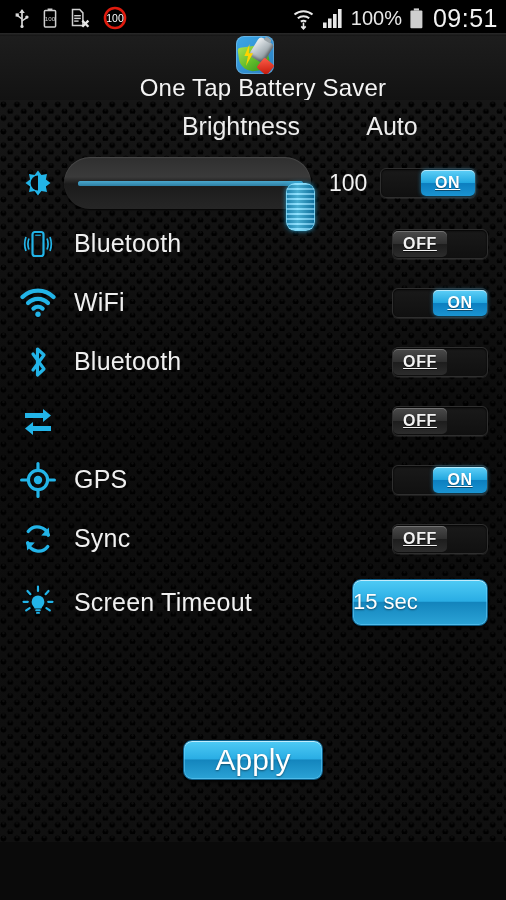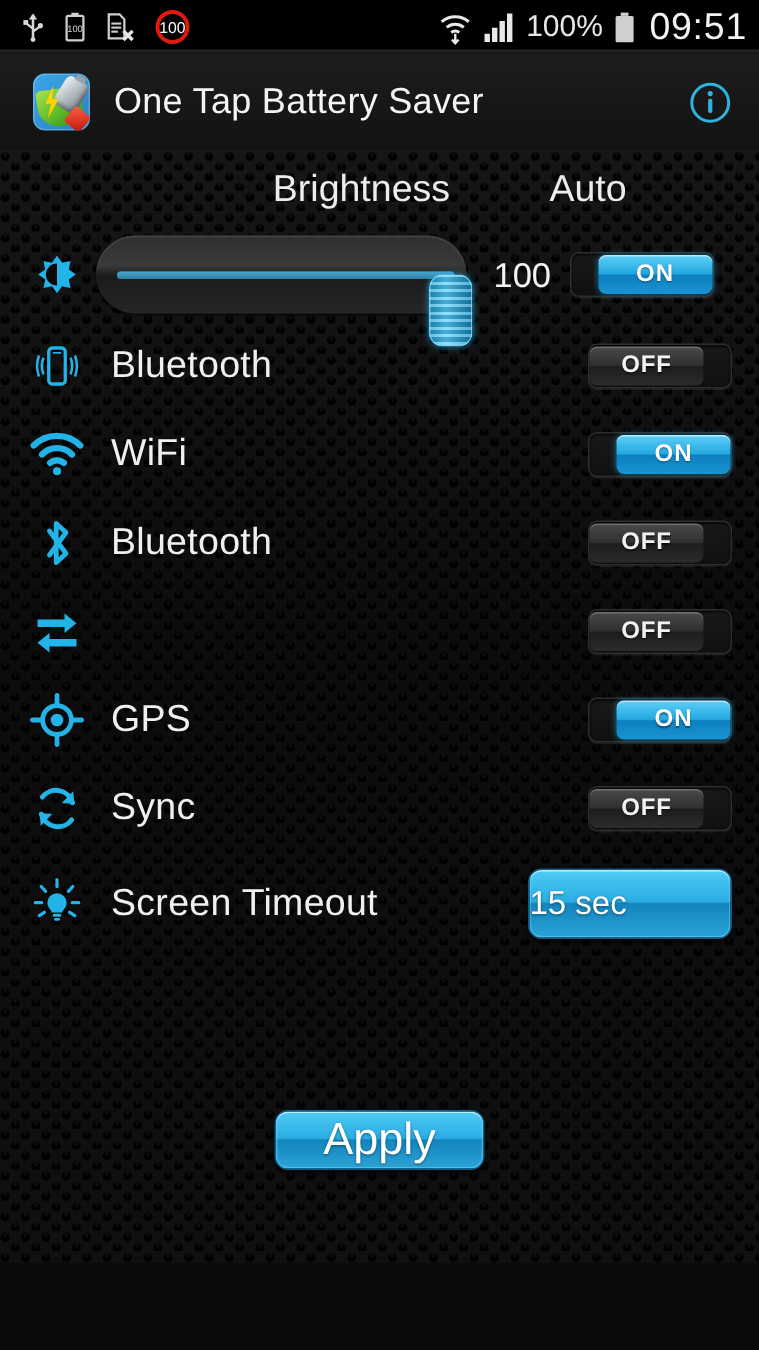--- a/index.html
+++ b/index.html
@@ -50,20 +50,21 @@
   }
 
   
   #actionbar {
     position: relative;
     height: 64px;
     background: linear-gradient(#1d1d1d, #121212);
     display: flex;
     align-items: center;
     padding: 0 18px 0 22px;
+    flex-direction: column;
   }
   #app-icon {
     width: 38px; height: 38px;
     border-radius: 8px;
     position: relative;
     flex: 0 0 auto;
     background: linear-gradient(135deg,#3ba7e8 0%, #2b7fc0 100%);
     box-shadow: inset 0 0 0 1px rgba(255,255,255,.22);
     overflow: hidden;
   }
@@ -267,25 +268,26 @@
     position: relative;
     width: 96px; height: 30px;
     border-radius: 6px;
     background: linear-gradient(#191919, #101010);
     box-shadow: inset 0 1px 2px rgba(0,0,0,.9), 0 1px 0 rgba(255,255,255,.08);
     border: 1px solid #2e2e2e;
   }
   .toggle .knob {
     position: absolute;
     top: 1px; bottom: 1px;
-    width: 76px;
+    width: 54px;
     border-radius: 5px;
     display: flex; align-items: center; justify-content: center;
     font-size: 16px; font-weight: bold;
     letter-spacing: 0.6px;
+    text-decoration: underline;
   }
   .toggle.on .knob {
     right: 0px;
     background: linear-gradient(#5fd0f8 0%, #23a8e0 48%, #0c7fc0 52%, #1a94d2 100%);
     color: #ffffff;
     box-shadow: inset 0 1px 0 rgba(255,255,255,.55), 0 0 4px rgba(40,170,230,.6);
     text-shadow: 0 1px 1px rgba(0,0,0,.45);
   }
   .toggle.off .knob {
     left: 0px;

